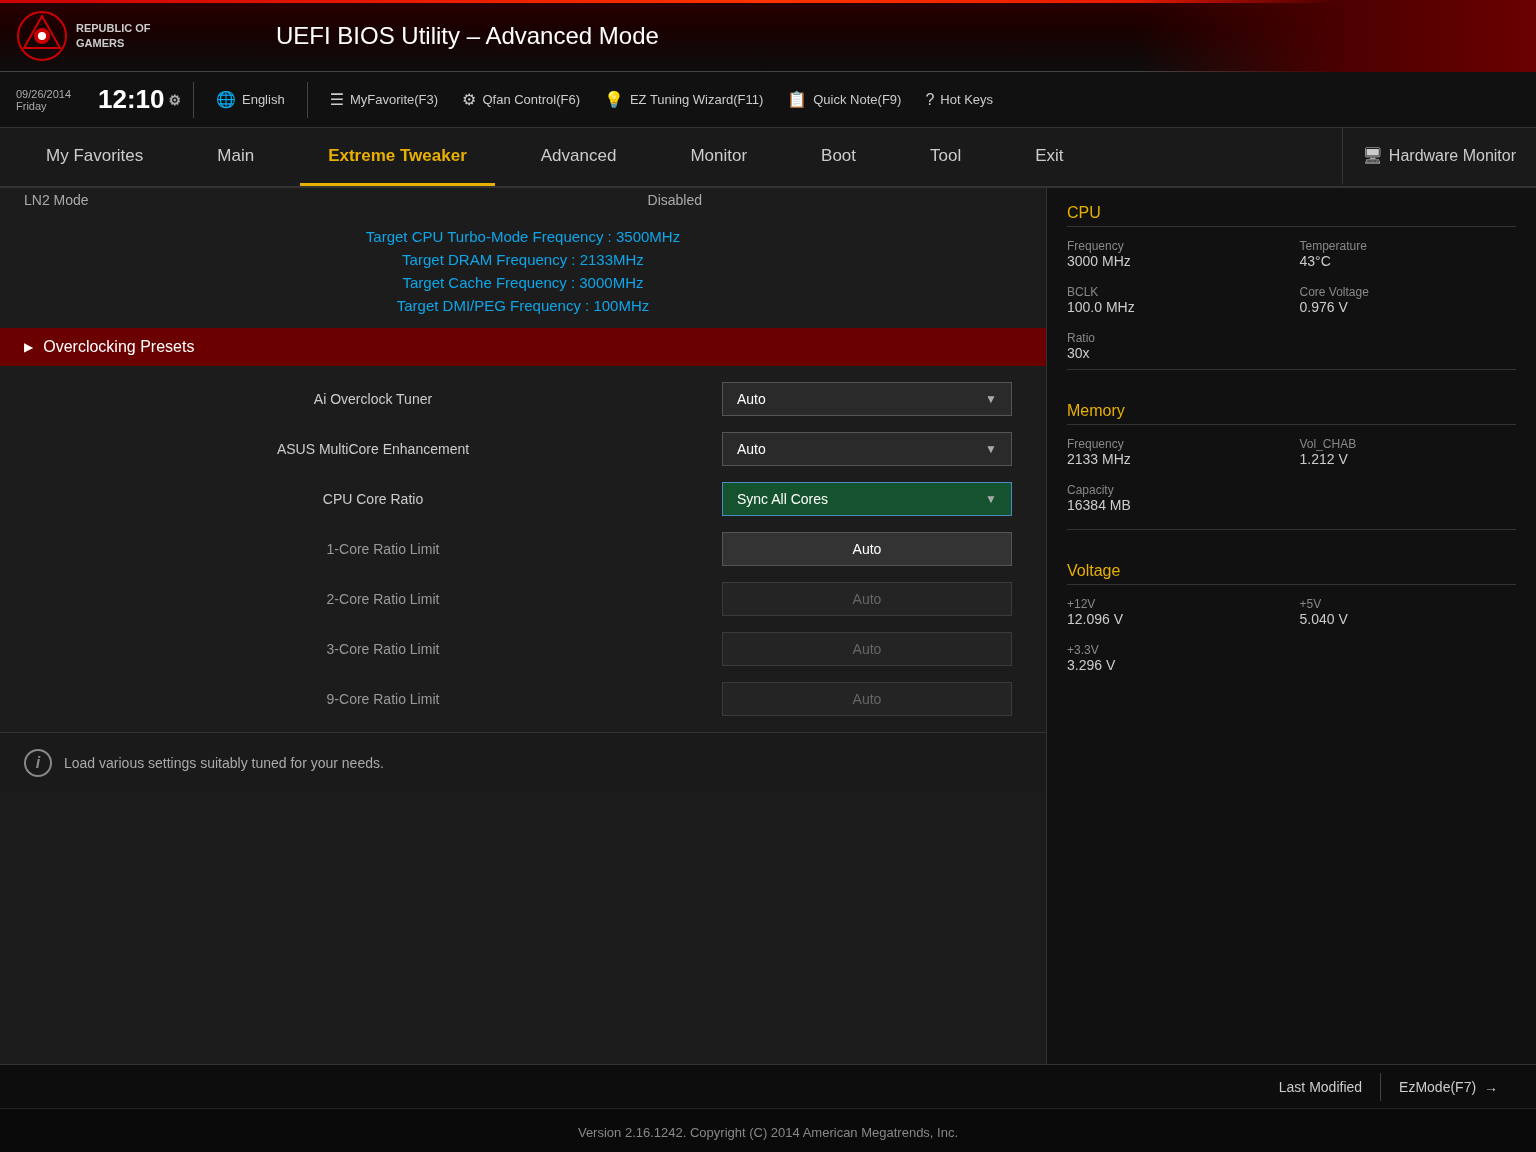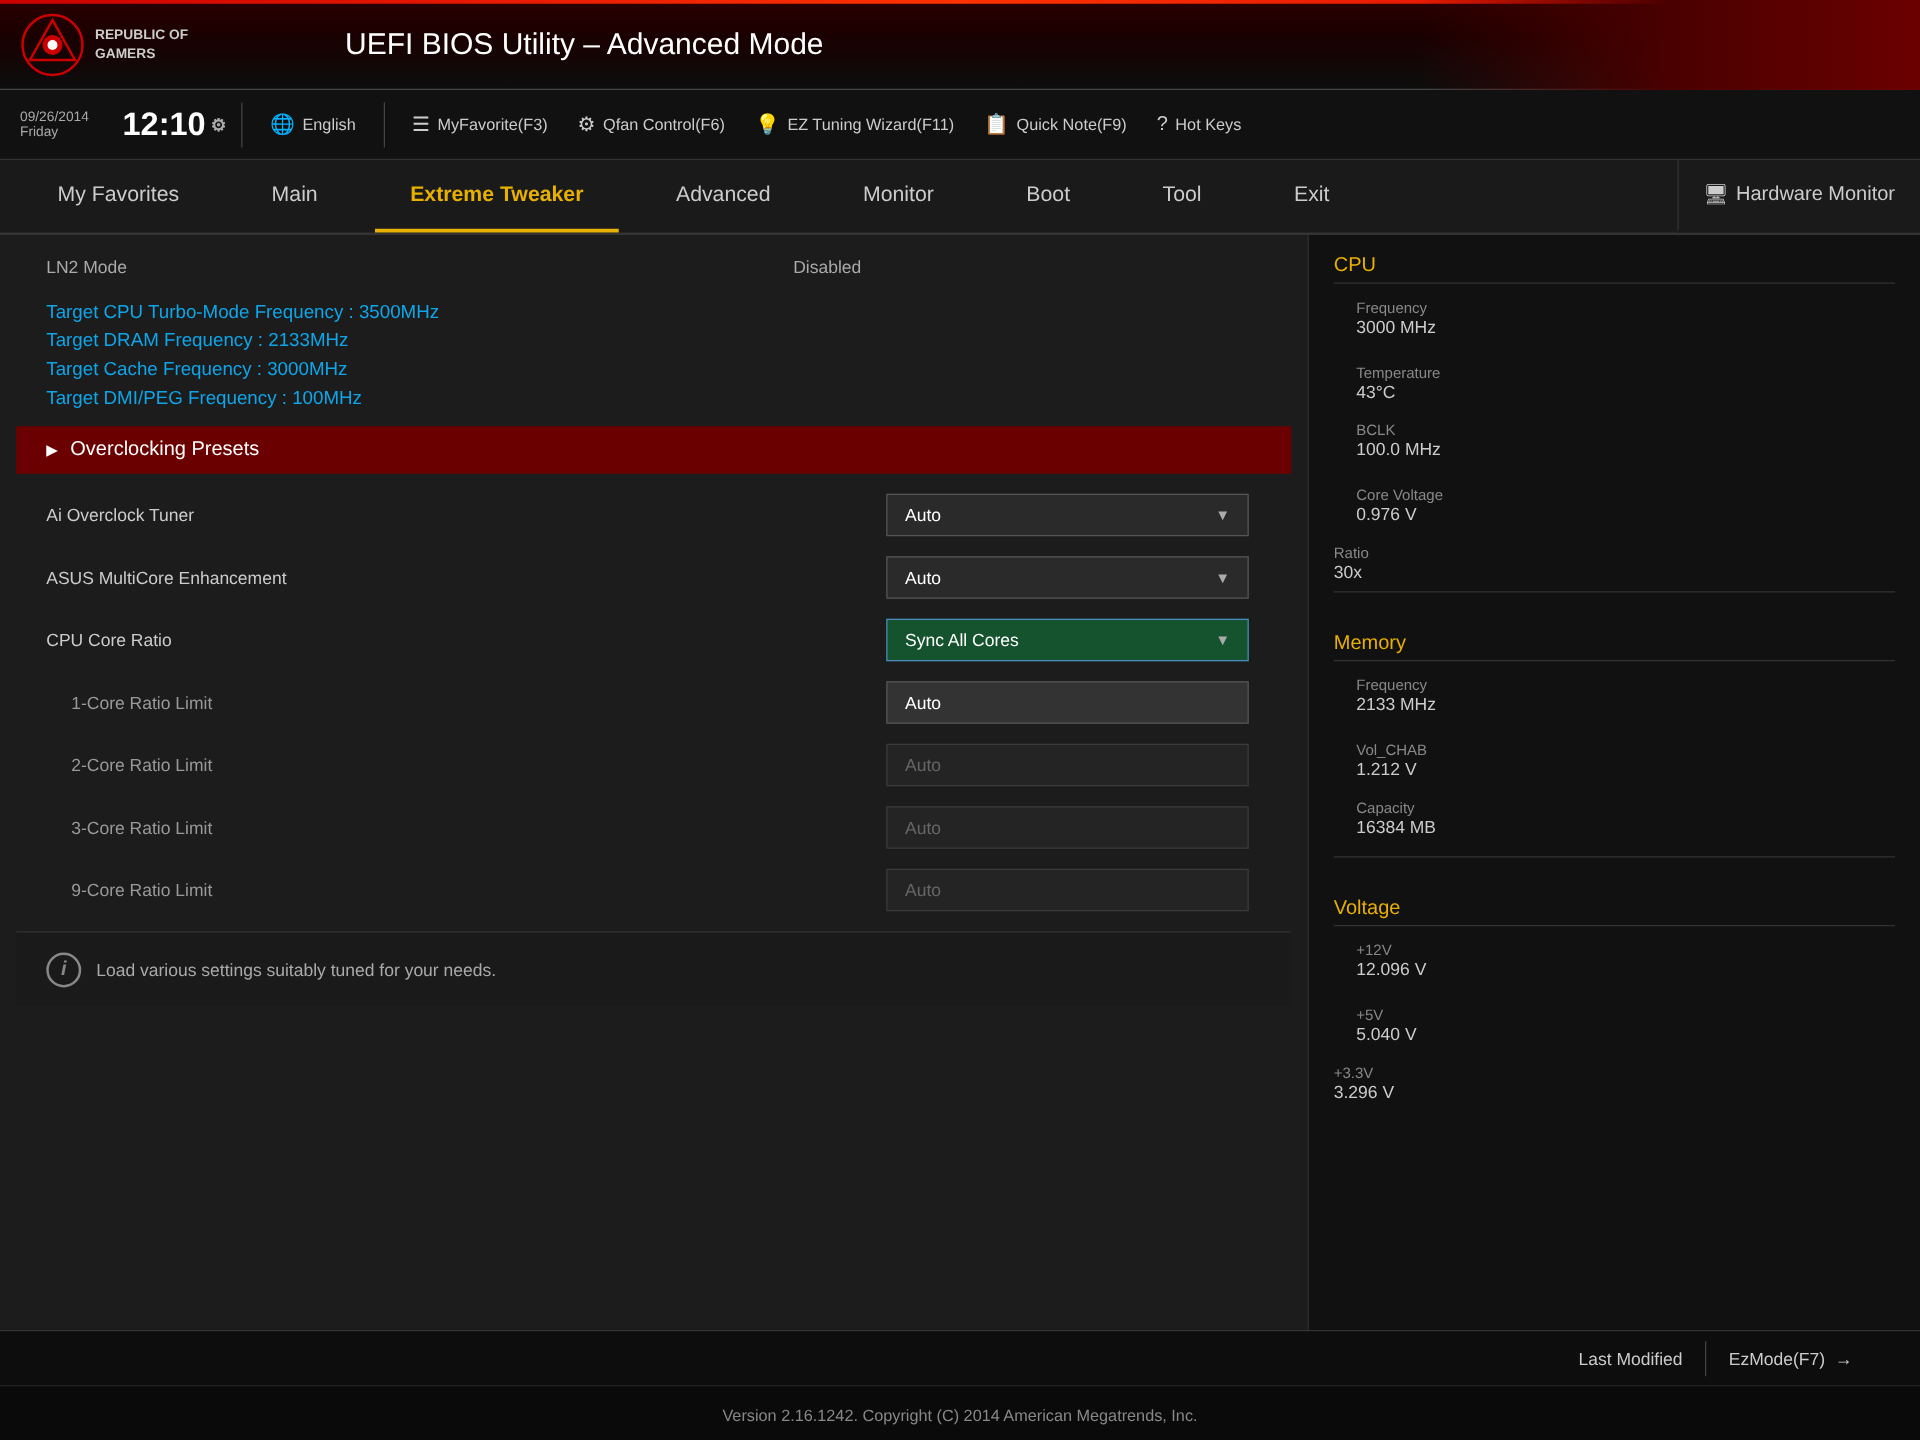--- a/index.html
+++ b/index.html
@@ -142,21 +142,22 @@
     .main-layout {
       display: flex;
       height: calc(1152px - 72px - 56px - 60px - 44px - 44px);
     }
 
     
     .content-area {
       flex: 1;
       background: #1c1c1c;
       overflow-y: auto;
-      padding: 13px;
+      padding: 0;
+      text-align: center;
     }
 
     
     .info-lines {
       padding: 16px 24px 8px;
       background: #1c1c1c;
     }
     .info-line {
       color: #0ea5e9;
       font-size: 15px;
@@ -249,24 +250,23 @@
     }
     .sidebar-section-title {
       color: #e8b000;
       font-size: 16px;
       margin-bottom: 12px;
       border-bottom: 1px solid #333;
       padding-bottom: 4px;
     }
     .sidebar-grid {
       display: grid;
-      grid-template-columns: 1fr;
-      gap: 14px 16px;
+      grid-template-columns: 1fr 1fr;
+      gap: 4px 16px;
       margin-bottom: 8px;
-      margin-left: 18px;
     }
     .sidebar-item-label {
       font-size: 12px;
       color: #888;
     }
     .sidebar-item-value {
       font-size: 14px;
       color: #ccc;
       margin-bottom: 8px;
     }
@@ -304,21 +304,21 @@
       color: #aaa;
     }
 
     
     .footer {
       background: #0d0d0d;
       height: 44px;
       display: flex;
       align-items: center;
       justify-content: flex-end;
-      padding: 0 36px;
+      padding: 0 20px;
       gap: 0;
       border-top: 1px solid #333;
     }
     .footer-btn {
       padding: 6px 18px;
       font-size: 14px;
       color: #ccc;
       cursor: pointer;
       border-right: 1px solid #444;
     }

